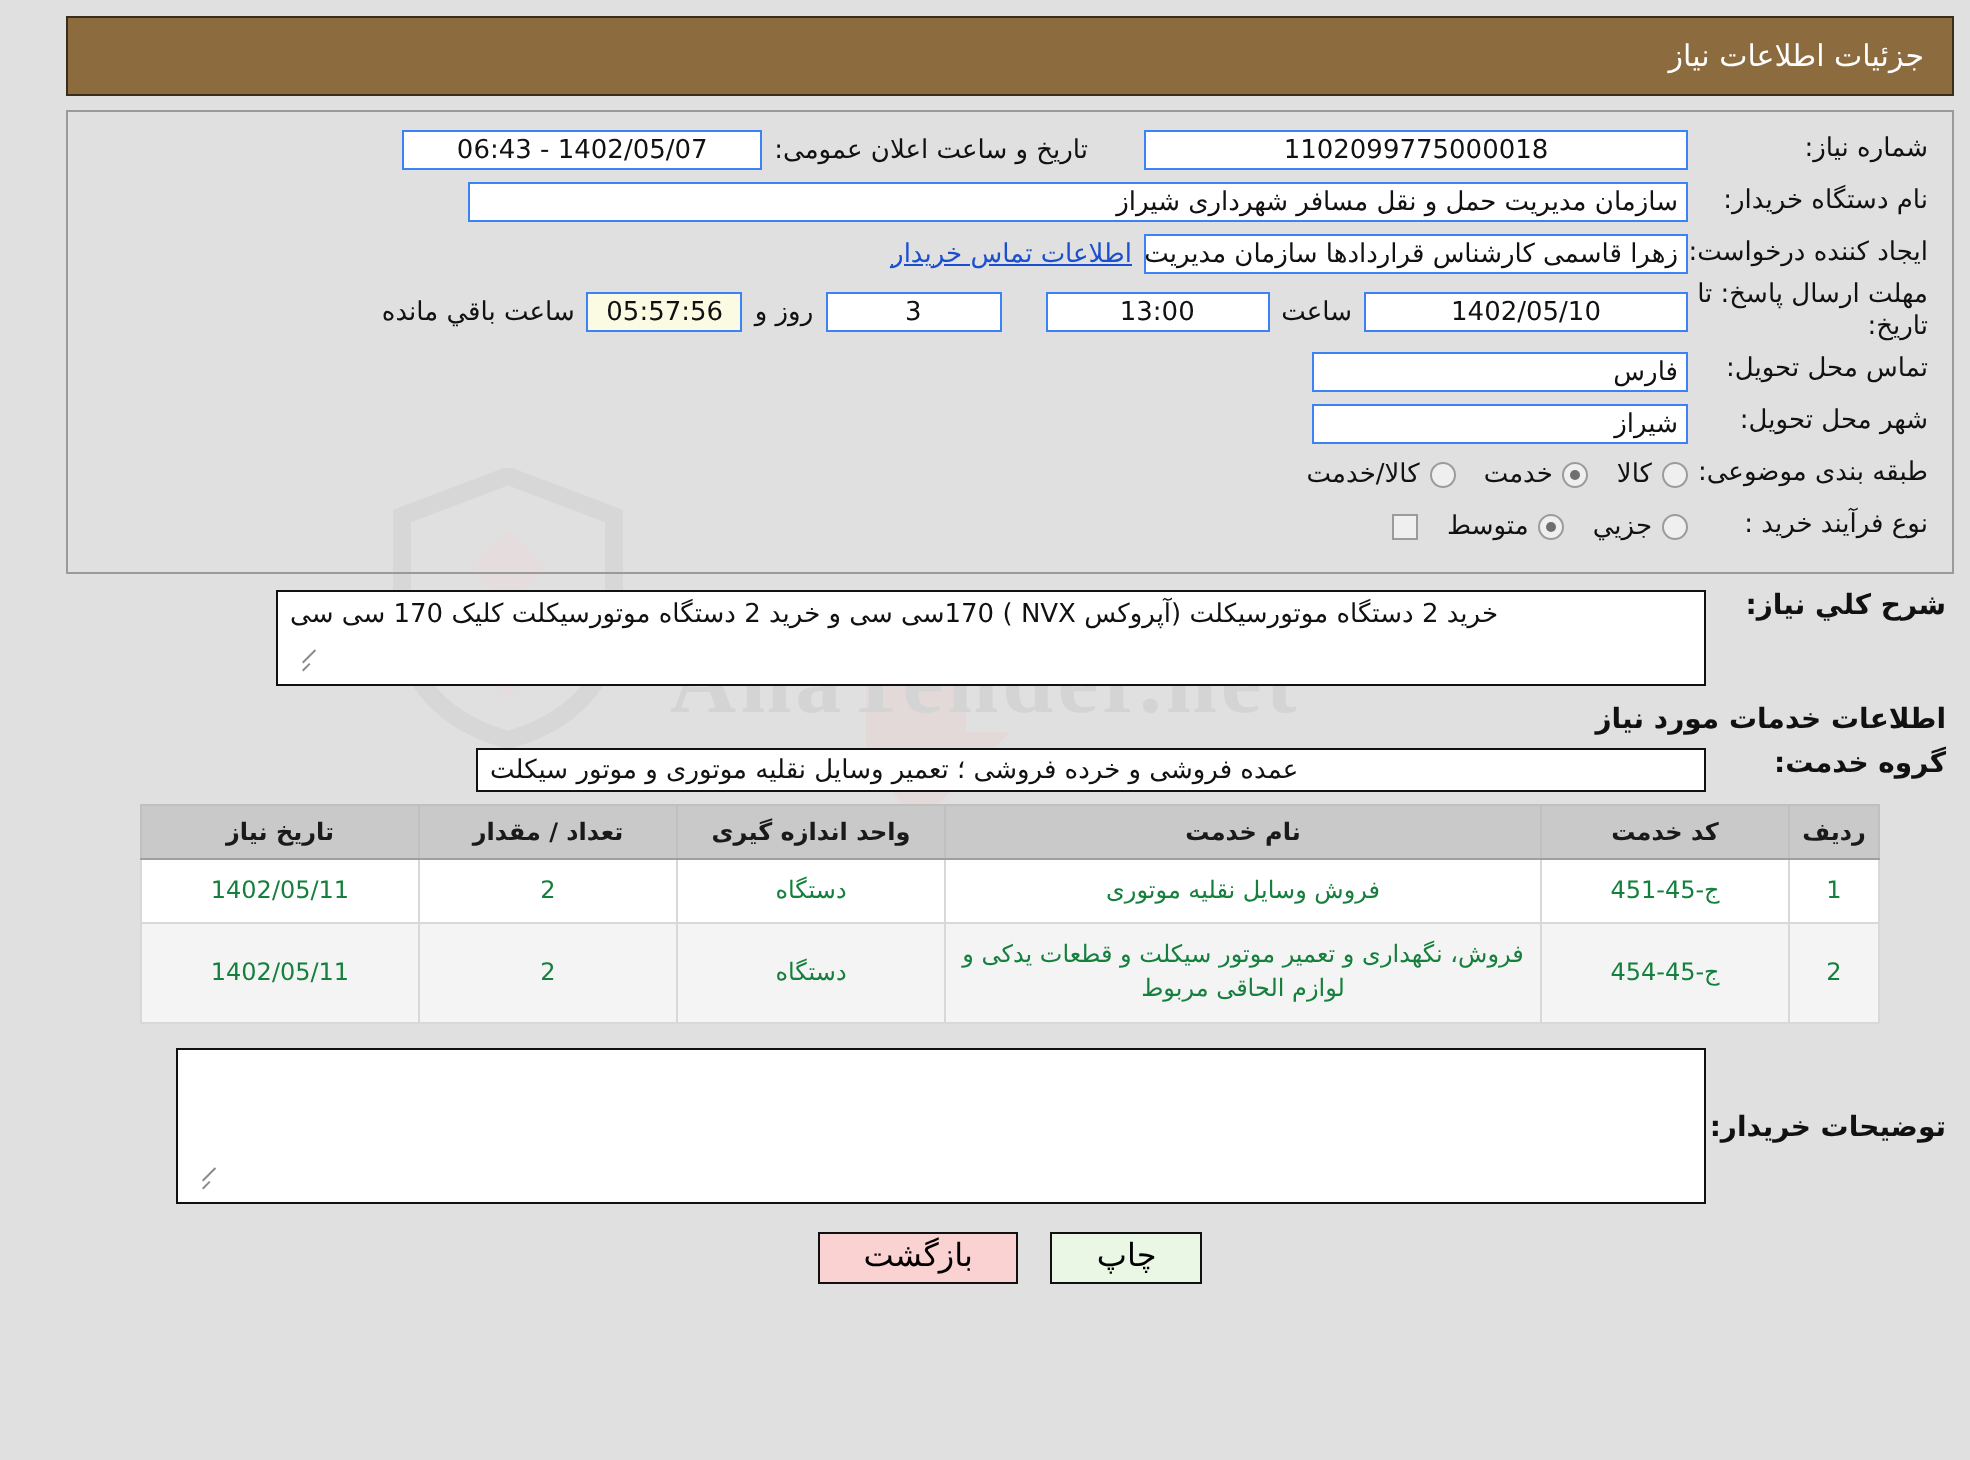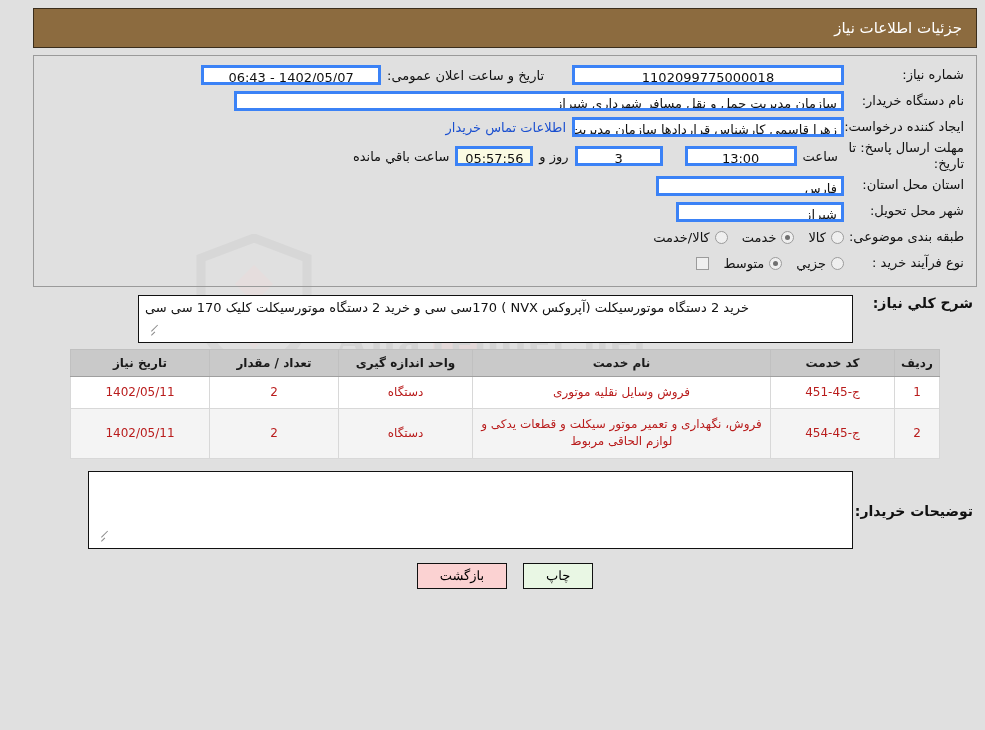--- a/index.html
+++ b/index.html
@@ -78,38 +78,38 @@
   .row { display: flex; align-items: center; min-height: 26px; }
   .lbl {
     width: 120px;
     text-align: right;
     padding-right: 4px;
     font-size: 13px;
     flex: 0 0 auto;
     line-height: 1.25;
   }
   .fld {
-    border: 3px solid #3b82f6;
+    border: 1px solid #3b82f6;
     background: #ffffff;
     height: 20px;
     line-height: 20px;
     font-size: 13px;
     padding: 0 4px;
     box-sizing: border-box;
     overflow: hidden;
     white-space: nowrap;
     text-align: center;
   }
   .fld.rt { text-align: right; }
   .fld.yellow { background: #fbfbe3; text-align: center; }
 
   .sep { width: 22px; flex: 0 0 auto; }
   .minilbl { font-size: 13px; padding: 0 6px; white-space: nowrap; flex: 0 0 auto; }
 
-  .link { color: #1a4fcf; font-size: 13px; white-space: nowrap; cursor: pointer; }
+  .link { color: #1a4fcf; font-size: 13px; white-space: nowrap; cursor: pointer; text-decoration: underline; }
 
   
   .radio {
     width: 13px; height: 13px;
     border-radius: 50%;
     border: 1px solid #9b9b9b;
     background: #efefef;
     display: inline-block;
     position: relative;
     flex: 0 0 auto;
@@ -184,37 +184,37 @@
     font-weight: bold;
     padding: 6px 4px;
     text-align: center;
     color: #1a1a1a;
   }
   td {
     border: 1px solid #d8d8d8;
     font-size: 12px;
     padding: 7px 5px;
     text-align: center;
-    color: #b91c1c;
+    color: #15803d;
   }
   tbody tr:nth-child(odd) td { background: #ffffff; }
   tbody tr:nth-child(even) td { background: #f4f4f4; }
   td.name { line-height: 1.45; }
 
   
   .btnbar {
     margin-top: 14px;
     display: flex;
     justify-content: center;
     gap: 16px;
     direction: ltr;
   }
   .btn {
     border: 1px solid #111;
-    font-size: 13px;
+    font-size: 16px;
     padding: 3px 22px;
     cursor: pointer;
     line-height: 18px;
   }
   .btn.back { background: #fbd2d2; }
   .btn.print { background: #e9f7e4; }
 </style>
 </head>
 <body>
 
@@ -252,37 +252,38 @@
     </div>
 
     <div class="row">
       <span class="lbl">ایجاد کننده درخواست:</span>
       <span class="fld rt" style="width:272px">زهرا قاسمی کارشناس قراردادها سازمان مدیریت حمل و نقل مسافر شهرداری ش</span>
       <span class="link" style="padding-right:6px">اطلاعات تماس خریدار</span>
     </div>
 
     <div class="row" style="min-height:30px">
       <span class="lbl">مهلت ارسال پاسخ: تا تاریخ:</span>
+      <span class="fld" style="width:162px">1402/05/10</span>
       <span class="minilbl">ساعت</span>
       <span class="fld" style="width:112px">13:00</span>
       <span class="sep"></span>
       <span class="fld" style="width:88px">3</span>
       <span class="minilbl">روز و</span>
       <span class="fld yellow" style="width:78px">05:57:56</span>
       <span class="minilbl">ساعت باقي مانده</span>
     </div>
 
     <div class="row">
-      <span class="lbl">استان محل استان:</span>
+      <span class="lbl">تماس محل تحویل:</span>
       <span class="fld rt" style="width:188px">فارس</span>
     </div>
 
     <div class="row">
       <span class="lbl">شهر محل تحویل:</span>
-      <span class="fld rt" style="width:168px">شیراز</span>
+      <span class="fld rt" style="width:188px">شیراز</span>
     </div>
 
     <div class="row">
       <span class="lbl">طبقه بندی موضوعی:</span>
       <span class="radio" id="cat0"></span>
       <span class="radlbl">کالا</span>
       <span class="radio on" id="cat1"></span>
       <span class="radlbl">خدمت</span>
       <span class="radio" id="cat2"></span>
       <span class="radlbl">کالا/خدمت</span>
@@ -305,20 +306,28 @@
       <div class="ta" style="width:715px;height:48px">
         <span>خرید 2 دستگاه موتورسیکلت (آپروکس NVX ) 170سی سی و خرید 2 دستگاه موتورسیکلت کلیک 170 سی سی</span>
         <span class="grip">
           <i style="left:9px;top:1px;width:9px"></i>
           <i style="left:9px;top:5px;width:5px"></i>
         </span>
       </div>
     </div>
   </div>
 
+  <div class="blk">
+    <div class="sechead">اطلاعات خدمات مورد نیاز</div>
+
+    <div class="bigrow" style="padding-top:2px">
+      <span class="biglbl">گروه خدمت:</span>
+      <div class="ta" style="width:615px;height:22px;padding-top:2px;white-space:nowrap">عمده فروشی و خرده فروشی ؛ تعمیر وسایل نقلیه موتوری و موتور سیکلت</div>
+    </div>
+  </div>
 
   <div class="tbl-wrap">
     <table>
       <thead>
         <tr>
           <th style="width:36px">ردیف</th>
           <th style="width:115px">کد خدمت</th>
           <th>نام خدمت</th>
           <th style="width:125px">واحد اندازه گیری</th>
           <th style="width:120px">تعداد / مقدار</th>

